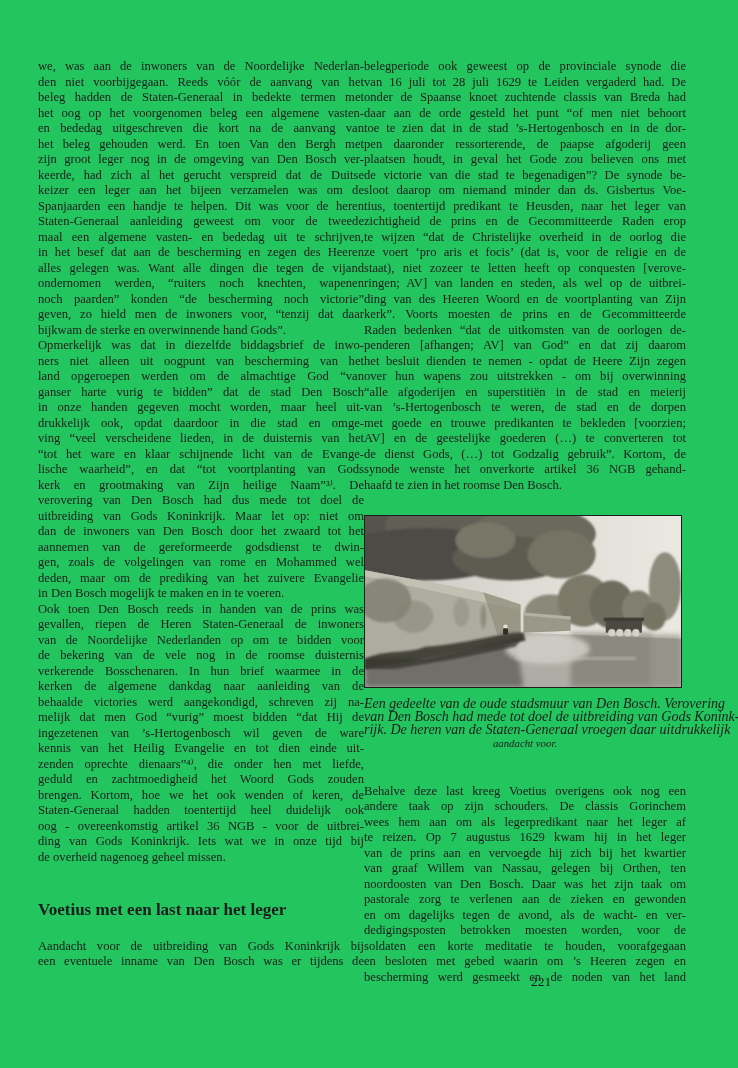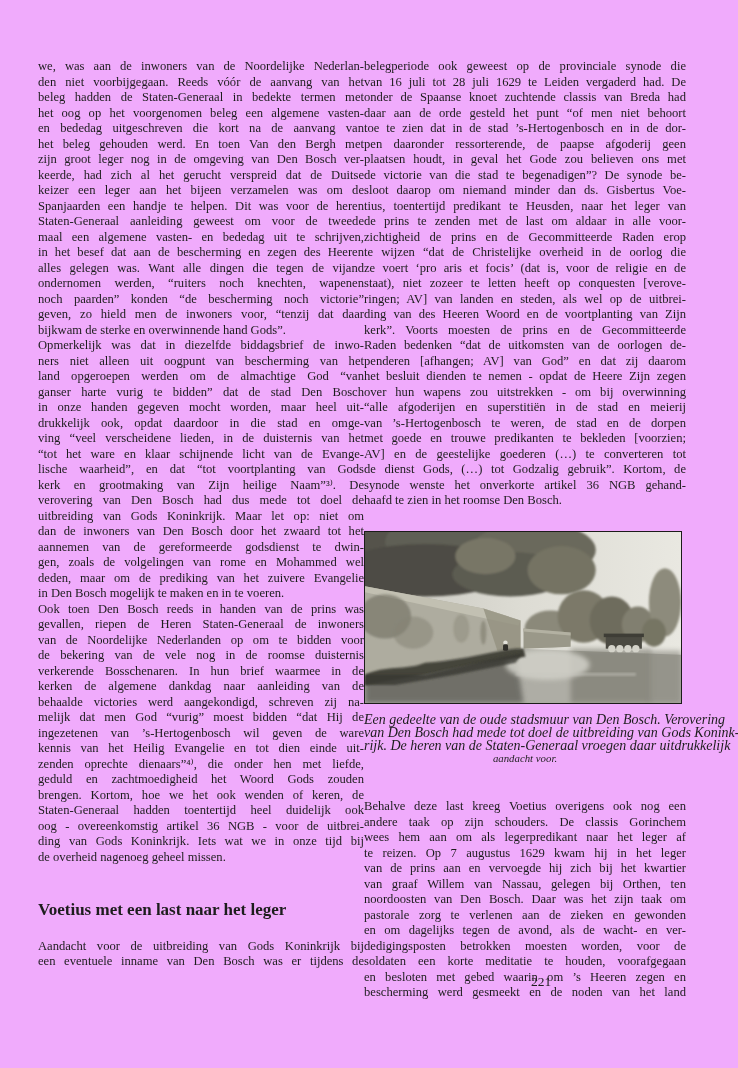--- a/index.html
+++ b/index.html
@@ -1,20 +1,20 @@
 <!DOCTYPE html>
 <html><head>
 <meta charset="utf-8">
 <style>
   html,body{margin:0;padding:0;}
   body{background:#e8e8e6;}
   .page{
     position:relative;
     width:738px;height:1068px;
-    background:#f0abfc;
+    background:#22c55e;
     overflow:hidden;
     font-family:"Liberation Serif","DejaVu Serif",serif;
     color:#1d1d1d;
   }
   .col{
     position:absolute;top:59px;
     font-size:12.6px;line-height:15.5px;
   }
   #col-left{left:38px;width:326px;}
   #col-right{left:364px;width:322px;}
@@ -144,21 +144,20 @@
           <div class="line">belegperiode ook geweest op de provinciale synode die</div>
           <div class="line">van 16 juli tot 28 juli 1629 te Leiden vergaderd had. De</div>
           <div class="line">onder de Spaanse knoet zuchtende classis van Breda had</div>
           <div class="line">daar aan de orde gesteld het punt “of men niet behoort</div>
           <div class="line">toe te zien dat in de stad ’s-Hertogenbosch en in de dor-</div>
           <div class="line">pen daaronder ressorterende, de paapse afgoderij geen</div>
           <div class="line">plaatsen houdt, in geval het Gode zou believen ons met</div>
           <div class="line">de victorie van die stad te begenadigen”? De synode be-</div>
           <div class="line">sloot daarop om niemand minder dan ds. Gisbertus Voe-</div>
           <div class="line">tius, toentertijd predikant te Heusden, naar het leger van</div>
-          <div class="line">de prins te zenden met de last om aldaar in alle voor-</div>
           <div class="line">zichtigheid de prins en de Gecommitteerde Raden erop</div>
           <div class="line">te wijzen “dat de Christelijke overheid in de oorlog die</div>
           <div class="line">ze voert ‘pro aris et focis’ (dat is, voor de religie en de</div>
           <div class="line">staat), niet zozeer te letten heeft op conquesten [verove-</div>
           <div class="line">ringen; AV] van landen en steden, als wel op de uitbrei-</div>
           <div class="line">ding van des Heeren Woord en de voortplanting van Zijn</div>
           <div class="line">kerk”. Voorts moesten de prins en de Gecommitteerde</div>
           <div class="line">Raden bedenken “dat de uitkomsten van de oorlogen de-</div>
           <div class="line">penderen [afhangen; AV] van God” en dat zij daarom</div>
           <div class="line">het besluit dienden te nemen - opdat de Heere Zijn zegen</div>

